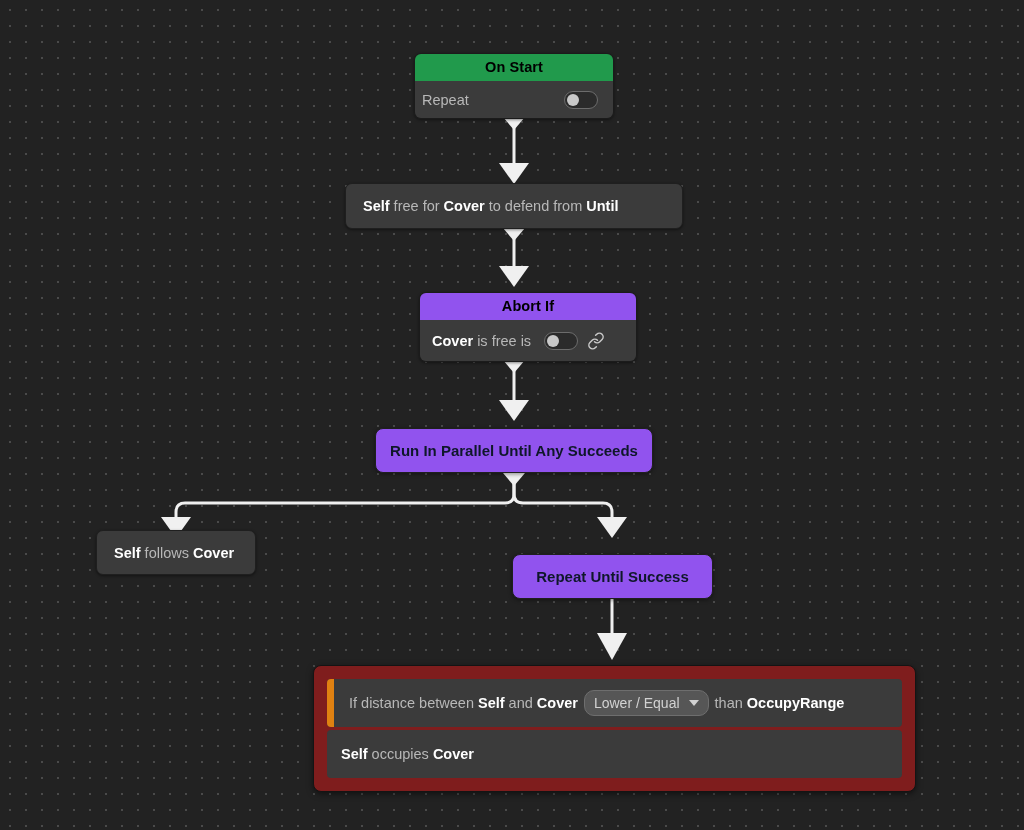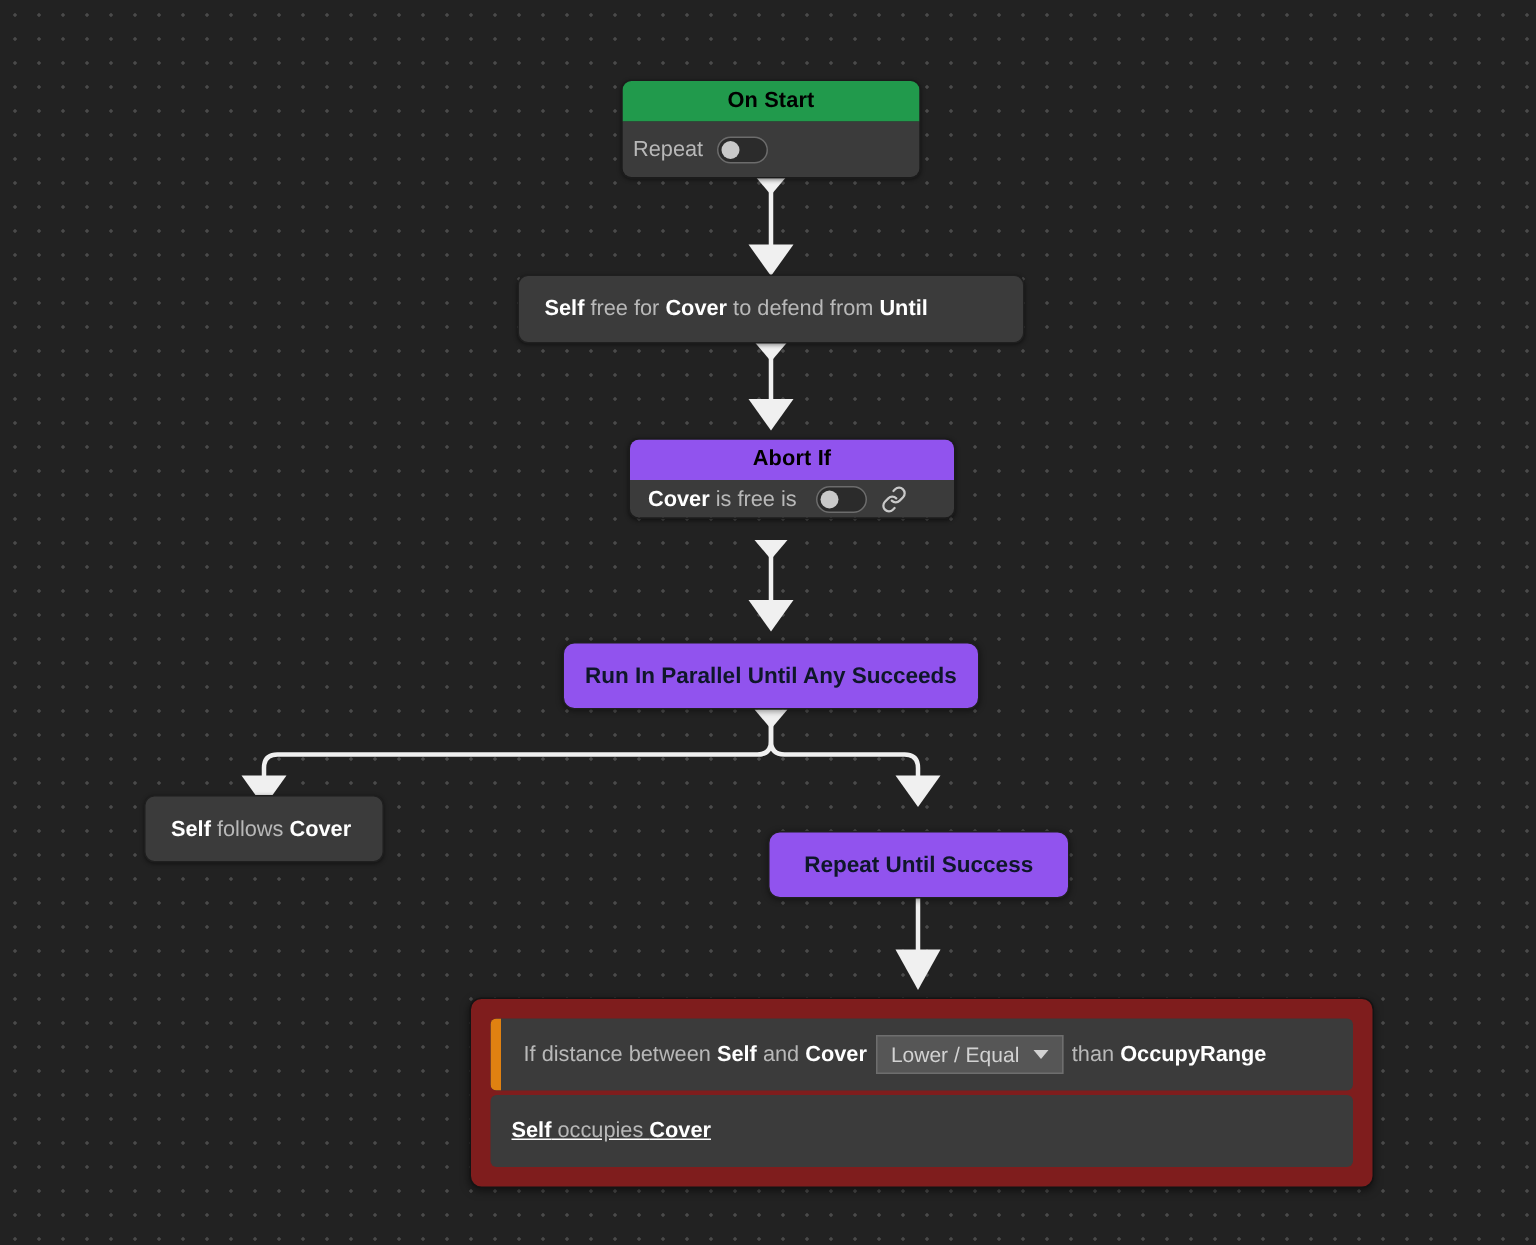--- a/index.html
+++ b/index.html
@@ -128,21 +128,21 @@
     justify-content: center;
   }
 
   
   .dropdown {
     display: inline-flex;
     align-items: center;
     gap: 9px;
     background: #565656;
     border: 1px solid #6e6e6e;
-    border-radius: 0;
+    border-radius: 10px;
     height: 26px;
     padding: 0 9px;
     margin: 0 6px;
   }
   .dropdown .dd-label {
     font-size: 14px;
     color: #d2d2d2;
     white-space: pre;
   }
   .dd-caret {
@@ -179,21 +179,21 @@
     display: flex;
     align-items: center;
     padding-left: 22px;
   }
   .accent-bar {
     position: absolute;
     left: 0; top: 0; bottom: 0;
     width: 7px;
     background: #e08111;
   }
-  .group-row.sub .row-content { padding-left: 14px; text-decoration: underline; }
+  .group-row.sub .row-content { padding-left: 14px; }
 </style>
 </head>
 <body>
 
 <div id="canvas">
 
   <svg id="edges" viewBox="0 0 1024 830" xmlns="http://www.w3.org/2000/svg">
     <g fill="#f0f0f0" stroke="none">
 
       <polygon points="503,117 525,117 514,130"></polygon>
@@ -220,35 +220,35 @@
 
     <g fill="#f0f0f0">
       <polygon points="601,583 623,583 612,596"></polygon>
       <rect x="610.5" y="584" width="3" height="50"></rect>
       <polygon points="597,633 627,633 612,660"></polygon>
     </g>
   </svg>
 
   <div class="node" style="left:414px; top:53px; width:200px;">
     <div class="node-header green">On Start</div>
-    <div class="node-body" style="padding:0 15px 0 7px;">
+    <div class="node-body" style="justify-content:space-between; padding:0 15px 0 7px;">
       <span class="tok">Repeat</span>
       <div class="toggle">
         <div class="knob"></div>
       </div>
     </div>
   </div>
 
   <div class="action-node" style="left:345px; top:183px; width:338px; height:46px;">
     <span><span class="tok strong">Self</span><span class="tok"> free for </span><span class="tok strong">Cover</span><span class="tok"> to defend from </span><span class="tok strong">Until</span></span>
   </div>
 
   <div class="node" style="left:419px; top:292px; width:218px;">
     <div class="node-header purple">Abort If</div>
-    <div class="node-body" style="padding:0 13px 0 12px; height:25px;">
+    <div class="node-body" style="padding:0 13px 0 12px; height:41px;">
       <span><span class="tok strong">Cover</span><span class="tok"> is free is</span></span>
       <div class="toggle" style="margin-left:4px;">
         <div class="knob"></div>
       </div>
       <span class="link-icon">
         <svg viewBox="0 0 24 24" width="18" height="18" fill="none" stroke="currentColor" stroke-width="2" stroke-linecap="round" stroke-linejoin="round">
           <path d="M10 13a5 5 0 0 0 7.07 0l3-3a5 5 0 0 0-7.07-7.07l-1.5 1.5"></path>
           <path d="M14 11a5 5 0 0 0-7.07 0l-3 3a5 5 0 0 0 7.07 7.07l1.5-1.5"></path>
         </svg>
       </span>

